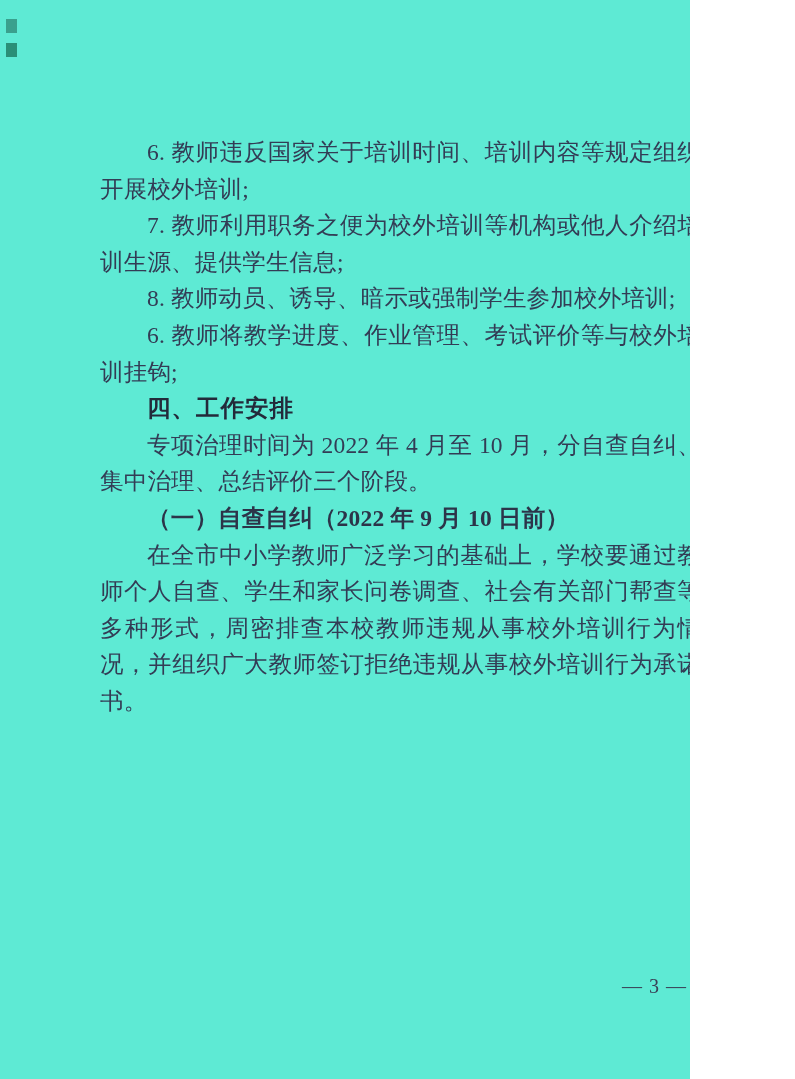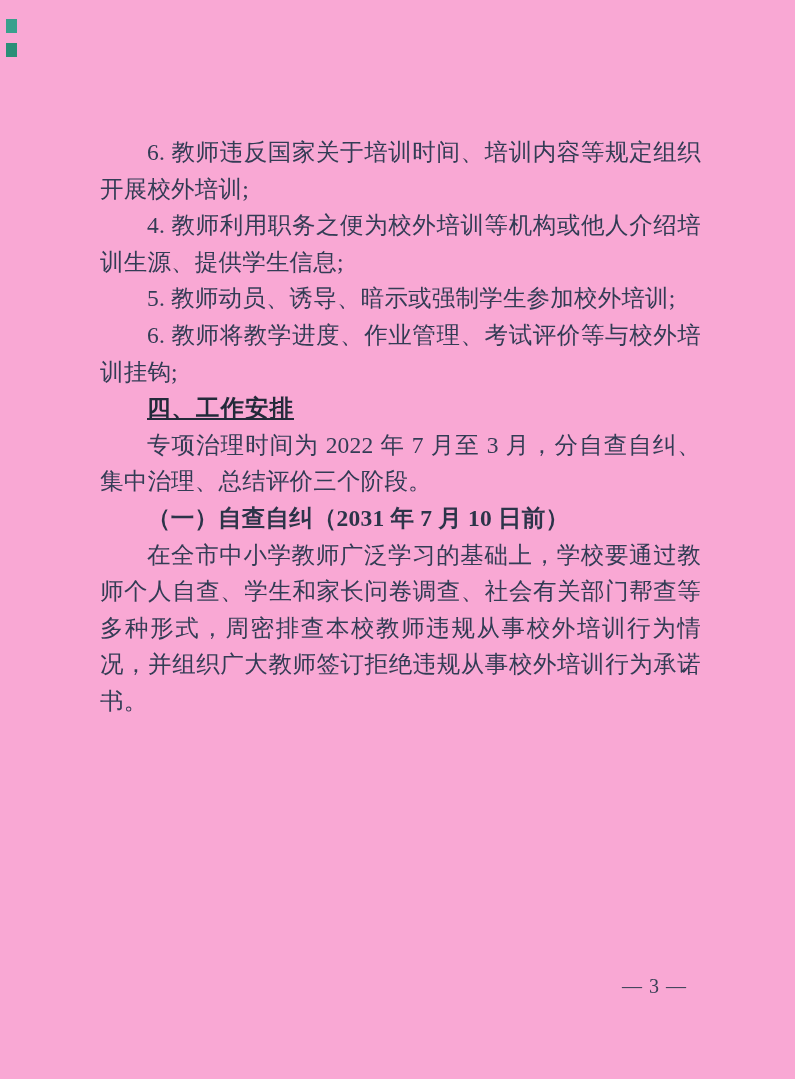--- a/index.html
+++ b/index.html
@@ -2,23 +2,23 @@
 <html><head>
 <meta charset="utf-8">
 <style>
   html, body {
     margin: 0;
     padding: 0;
     background: #ffffff;
   }
   .page {
     position: relative;
-    width: 795px;
+    width: 690px;
     height: 1079px;
-    background: #f9a8d4;
+    background: #5eead4;
     overflow: hidden;
   }
   .scan-mark {
     position: absolute;
     left: 6px;
     width: 11px;
     height: 14px;
   }
   .scan-mark.m1 { top: 19px; }
   .scan-mark.m2 { top: 43px; }
@@ -37,21 +37,20 @@
     text-align: justify;
     text-indent: 2em;
     font-family: "Liberation Serif", "DejaVu Serif", serif;
     letter-spacing: 0.2px;
   }
   .content p.heading {
     font-family: "Liberation Sans", "DejaVu Sans", sans-serif;
     font-weight: 700;
     color: #232a3a;
     letter-spacing: 1px;
-    text-decoration: underline;
   }
   .content p.subheading {
     font-weight: 700;
     color: #2c3449;
   }
   .page-number {
     position: absolute;
     left: 622px;
     top: 974px;
     width: 80px;
@@ -66,24 +65,24 @@
 </head>
 <body>
 
 <div class="page">
 
   <div class="scan-mark m1" style="background: rgb(58, 160, 141);"></div>
   <div class="scan-mark m2" style="background: rgb(42, 143, 119);"></div>
 
   <div class="content">
     <p class="body">6. 教师违反国家关于培训时间、培训内容等规定组织开展校外培训;</p>
-    <p class="body">4. 教师利用职务之便为校外培训等机构或他人介绍培训生源、提供学生信息;</p>
-    <p class="body">5. 教师动员、诱导、暗示或强制学生参加校外培训;</p>
+    <p class="body">7. 教师利用职务之便为校外培训等机构或他人介绍培训生源、提供学生信息;</p>
+    <p class="body">8. 教师动员、诱导、暗示或强制学生参加校外培训;</p>
     <p class="body">6. 教师将教学进度、作业管理、考试评价等与校外培训挂钩;</p>
     <p class="heading">四、工作安排</p>
-    <p class="body">专项治理时间为 2022 年 7 月至 3 月，分自查自纠、集中治理、总结评价三个阶段。</p>
-    <p class="subheading">（一）自查自纠（2031 年 7 月 10 日前）</p>
+    <p class="body">专项治理时间为 2022 年 4 月至 10 月，分自查自纠、集中治理、总结评价三个阶段。</p>
+    <p class="subheading">（一）自查自纠（2022 年 9 月 10 日前）</p>
     <p class="body">在全市中小学教师广泛学习的基础上，学校要通过教师个人自查、学生和家长问卷调查、社会有关部门帮查等多种形式，周密排查本校教师违规从事校外培训行为情况，并组织广大教师签订拒绝违规从事校外培训行为承诺书。</p>
   </div>
 
   <div class="page-number">— 3 —</div>
 
 </div>
 
 </body></html>

